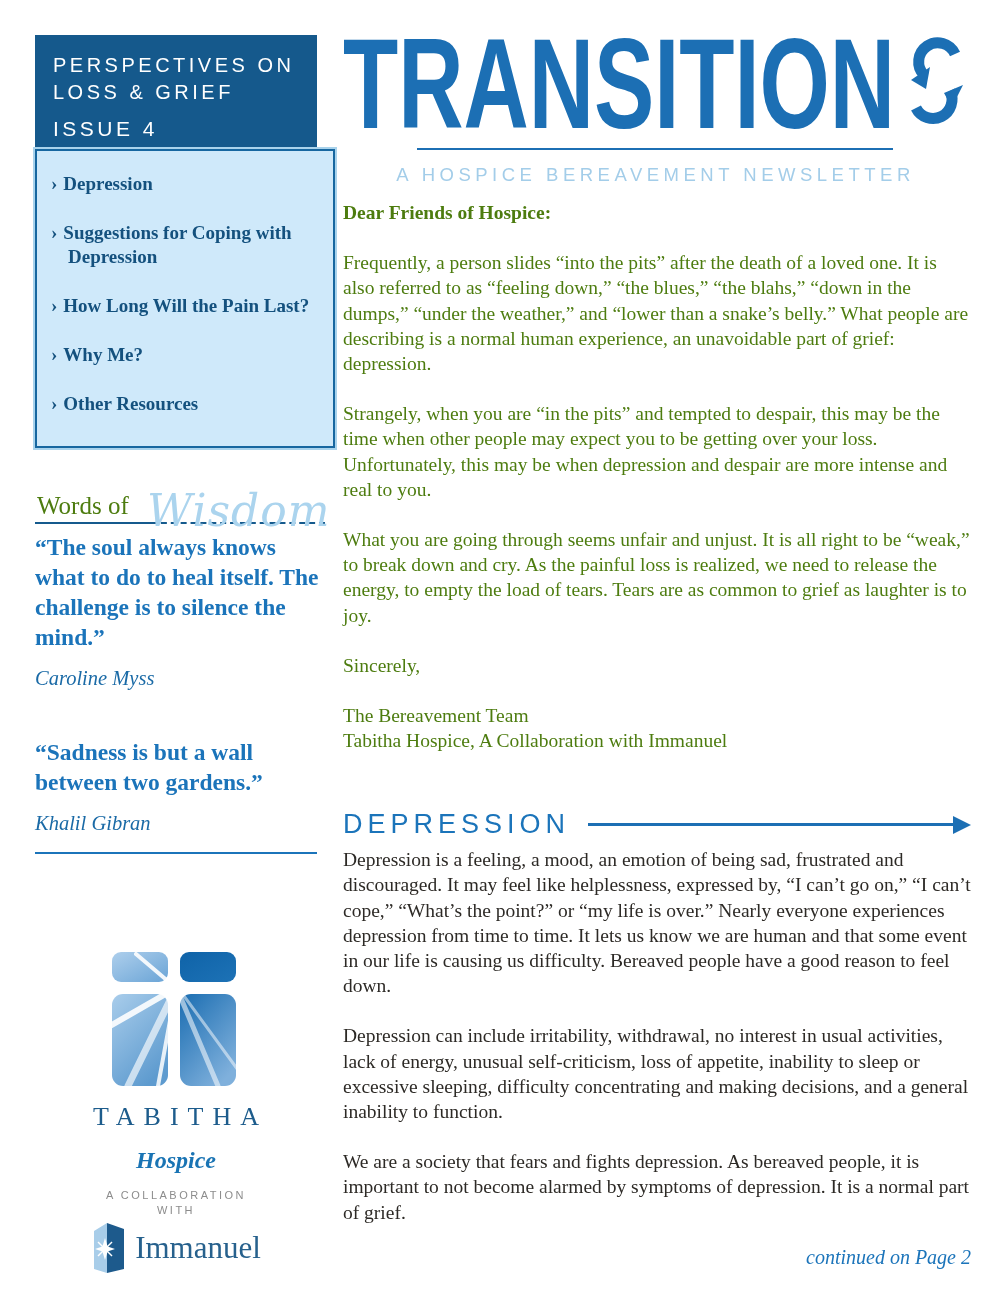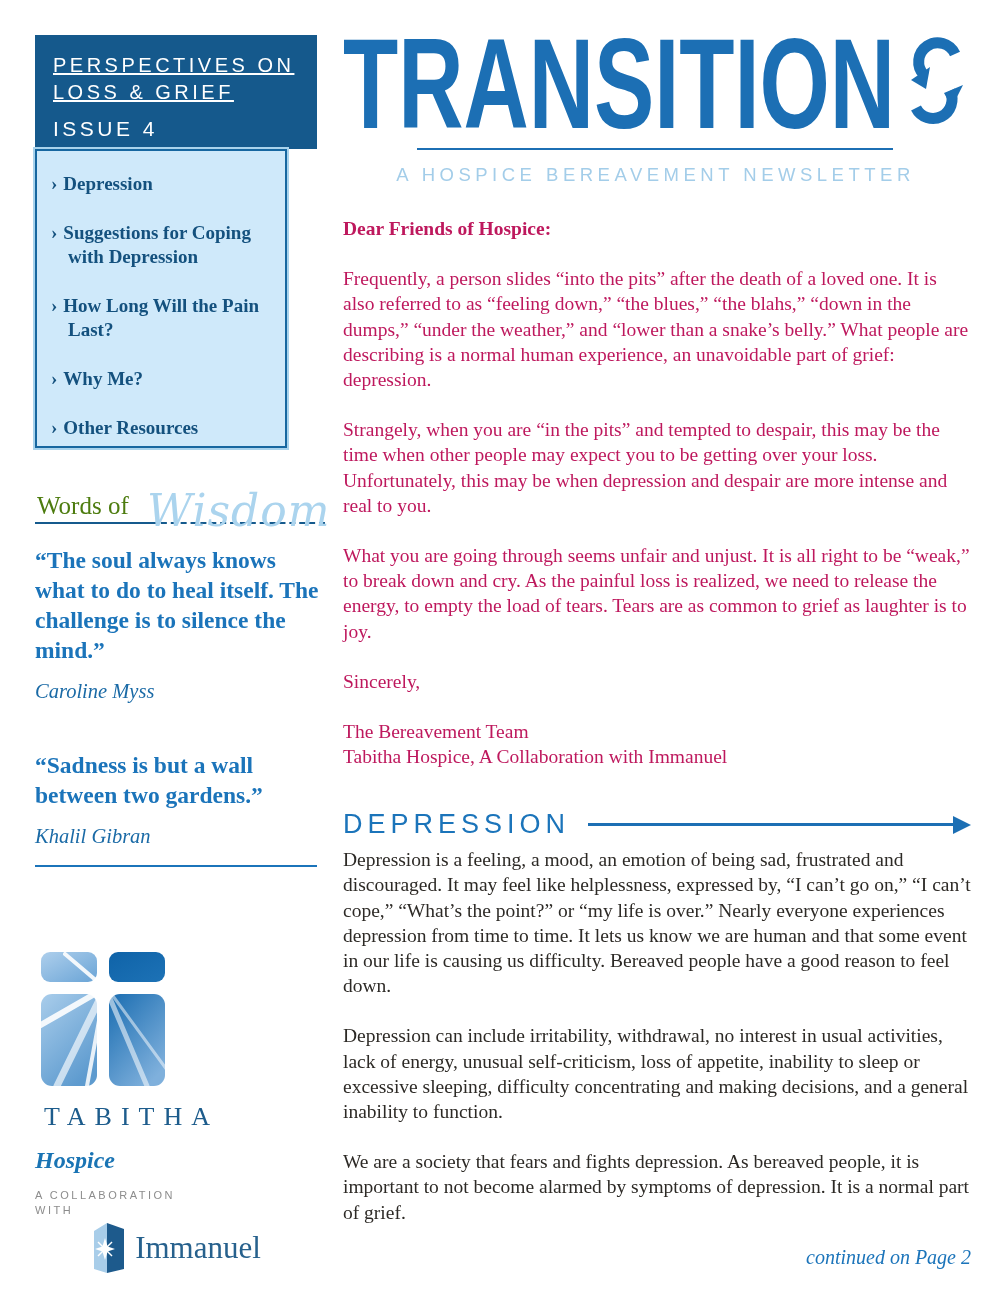--- a/index.html
+++ b/index.html
@@ -9,25 +9,25 @@
     background: #ffffff; overflow: hidden;
   }
 
   
   .sb-header {
     position: absolute; left: 35px; top: 35px; width: 282px; height: 114px;
     background: #15598c; color: #ffffff;
     font-family: "Liberation Sans", sans-serif;
     padding: 17px 18px 0 18px;
   }
-  .sb-header .line { font-size: 20px; letter-spacing: 3.5px; line-height: 27px; font-weight: 400; text-decoration: underline; }
+  .sb-header .line { font-size: 20px; letter-spacing: 3.5px; line-height: 27px; font-weight: 400; }
   .sb-header .issue { font-size: 21px; letter-spacing: 3.5px; margin-top: 11px; font-weight: 400; }
 
   .sb-menu {
-    position: absolute; left: 35px; top: 149px; width: 252px; height: 299px;
+    position: absolute; left: 35px; top: 149px; width: 300px; height: 299px;
     background: #cfe9fa; border: 2px solid #1767a0;
     box-shadow: 0 0 0 2px #a9d3ec;
     padding: 21px 12px 0 14px;
   }
   .sb-menu .item {
     font-family: "Liberation Serif", serif; font-weight: bold;
     font-size: 19px; line-height: 24px; color: #14517e;
     margin-bottom: 25px; padding-left: 17px; text-indent: -17px;
     cursor: pointer;
   }
@@ -45,28 +45,27 @@
   .wisdom-title .script {
     position: absolute; left: 112px; bottom: -4px;
     font-family: "DejaVu Serif", serif; font-style: italic;
     font-size: 44px; color: #abd4ee; letter-spacing: 1px;
   }
   .wisdom-title .rule-solid { position: absolute; left: 0; bottom: 8px; width: 116px; border-bottom: 2px solid #155a8d; }
   .wisdom-title .rule-dash  { position: absolute; left: 116px; right: 0; bottom: 8px; border-bottom: 2px dashed #155a8d; }
 
   .quote {
     font-weight: bold; font-size: 23.5px; line-height: 30px; color: #1b74ba;
-    margin-top: 13px;
   }
   .quote-author { font-style: italic; font-size: 20.5px; color: #1a6aa6; margin-top: 15px; }
   .quote.second { margin-top: 47px; }
   .wisdom-rule { margin-top: 17px; border-bottom: 2px solid #1b74ba; width: 282px; }
 
   
-  .logo-block { position: absolute; left: 35px; top: 952px; width: 282px; }
+  .logo-block { position: absolute; left: 35px; top: 952px; width: 282px; text-align: center; }
   .logo-name {
     margin-top: 12px; font-size: 26px; color: #1d5c8c;
     letter-spacing: 9px; padding-left: 9px; font-family: "Liberation Serif", serif;
   }
   .logo-sub { margin-top: 15px; font-size: 24px; font-weight: bold; font-style: italic; color: #1a74b4; }
   .logo-collab {
     margin-top: 14px; font-family: "Liberation Sans", sans-serif;
     font-size: 11px; color: #8c8c8c; letter-spacing: 2.5px; line-height: 15px;
   }
   .logo-partner-row { margin-top: 2px; display: flex; align-items: center; justify-content: center; gap: 8px; }
@@ -74,22 +73,22 @@
 
   
   .masthead { position: absolute; left: 343px; top: 30px; width: 628px; }
   .masthead-rule { position: absolute; left: 417px; top: 148px; width: 476px; border-bottom: 2px solid #1c6fb4; }
   .masthead-sub {
     position: absolute; left: 343px; top: 164px; width: 625px; text-align: center;
     font-family: "Liberation Sans", sans-serif; font-size: 18.5px;
     letter-spacing: 4.5px; color: #a3cde9; font-weight: 400;
   }
 
-  .letter { position: absolute; left: 343px; top: 216px; width: 628px;
-    font-size: 19.5px; line-height: 25.2px; color: #be185d; }
+  .letter { position: absolute; left: 343px; top: 200px; width: 628px;
+    font-size: 19.5px; line-height: 25.2px; color: #4d7c0f; }
   .letter .salutation { font-weight: bold; margin-bottom: 25px; }
   .letter p.body-p { margin-bottom: 25px; }
   .letter .closing { margin-bottom: 25px; }
   .letter .sig-name { font-weight: normal; }
 
   .article { position: absolute; left: 343px; top: 812px; width: 628px;
     font-size: 19.5px; line-height: 25.2px; color: #2d2a26; }
   .article-head { display: flex; align-items: center; margin-bottom: 10px; }
   .article-title {
     font-family: "Liberation Sans", sans-serif; font-size: 27px;

